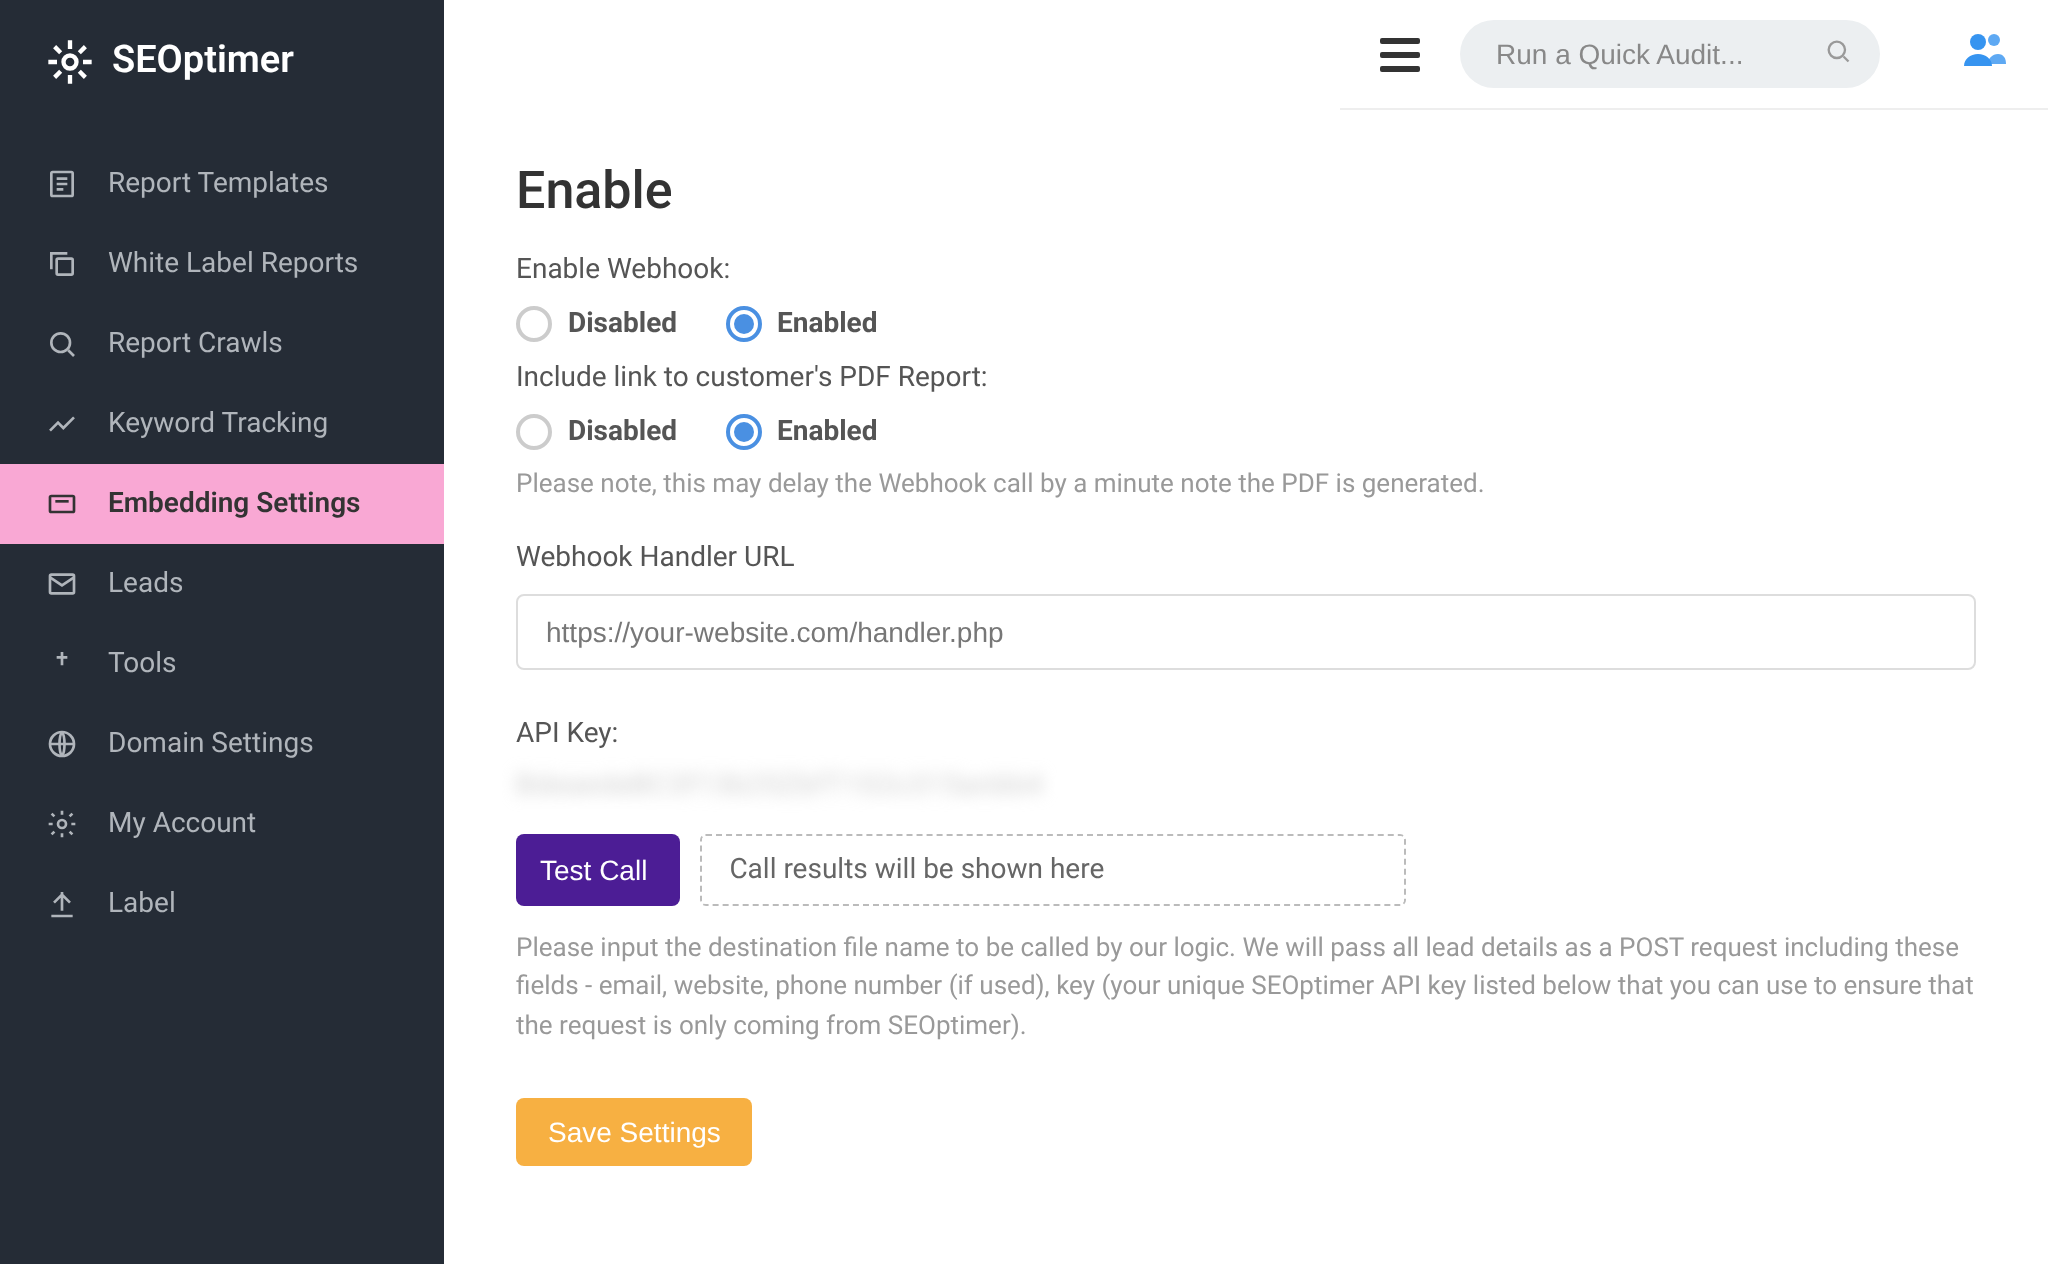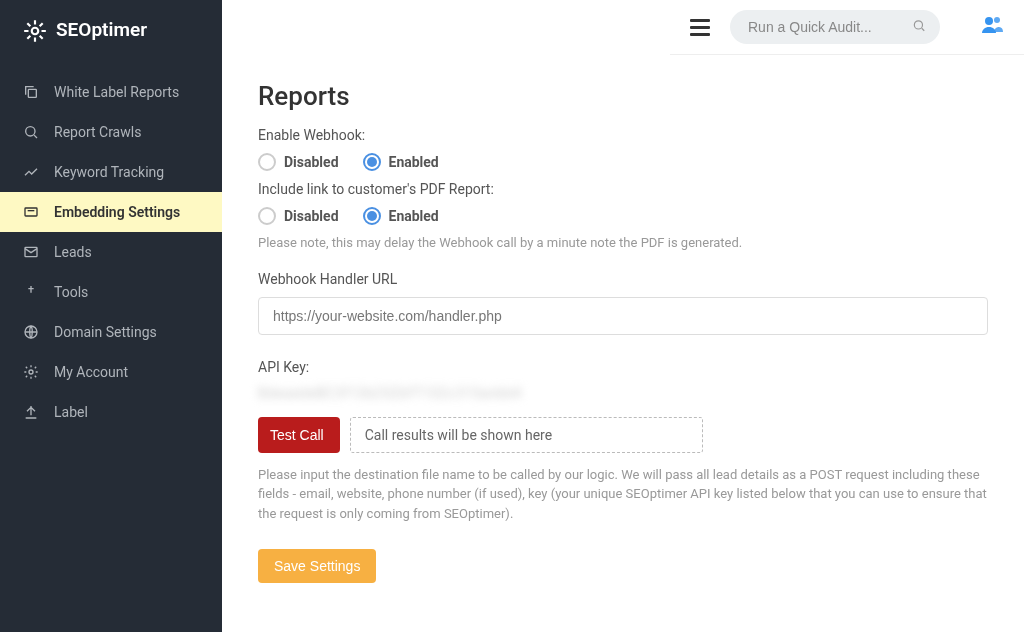--- a/index.html
+++ b/index.html
@@ -32,21 +32,21 @@
     .nav-item {
       display: flex;
       align-items: center;
       padding: 12px 22px;
       gap: 14px;
       font-size: 14px;
       cursor: pointer;
       color: #b0b5bb;
     }
     .nav-item.active {
-      background: #fef9c3;
+      background: #f9a8d4;
       color: #333;
       font-weight: 600;
       text-align: center;
     }
     .nav-item .nav-icon { width: 18px; display: flex; justify-content: center; }
     .nav-item .nav-icon svg { stroke: currentColor; }
     .main {
       flex: 1;
       background: #fff;
       display: flex;
@@ -179,21 +179,21 @@
     }
     .btn {
       padding: 9px 16px;
       border: none;
       border-radius: 4px;
       font-size: 14px;
       cursor: pointer;
       font-weight: 500;
     }
     .btn-blue {
-      background: #b91c1c;
+      background: #4c1d95;
       color: #fff;
       padding-left: 12px;
     }
     .btn-orange {
       background: #f7b042;
       color: #fff;
       margin-top: 8px;
     }
     .test-result {
       flex: 1;
@@ -215,20 +215,29 @@
         <path d="M12 2 L12 6 M12 18 L12 22 M4.9 4.9 L7.7 7.7 M16.3 16.3 L19.1 19.1 M2 12 L6 12 M18 12 L22 12 M4.9 19.1 L7.7 16.3 M16.3 7.7 L19.1 4.9"></path>
         <circle cx="12" cy="12" r="3"></circle>
       </svg>
     </span>
     <span class="logo-text">SEOptimer</span>
   </div>
   <nav class="nav">
     <div class="nav-item">
       <span class="nav-icon">
           <svg width="16" height="16" viewBox="0 0 24 24" fill="none" stroke="currentColor" stroke-width="2">
+            <rect x="4" y="3" width="16" height="18" rx="1"></rect>
+            <path d="M8 8h8M8 12h8M8 16h5"></path>
+          </svg>
+        </span>
+      <span>Report Templates</span>
+    </div>
+    <div class="nav-item">
+      <span class="nav-icon">
+          <svg width="16" height="16" viewBox="0 0 24 24" fill="none" stroke="currentColor" stroke-width="2">
             <rect x="8" y="8" width="12" height="12" rx="1"></rect>
             <path d="M4 16V4h12"></path>
           </svg>
         </span>
       <span>White Label Reports</span>
     </div>
     <div class="nav-item">
       <span class="nav-icon">
           <svg width="16" height="16" viewBox="0 0 24 24" fill="none" stroke="currentColor" stroke-width="2">
             <circle cx="11" cy="11" r="7"></circle>
@@ -321,21 +330,21 @@
       <svg width="24" height="24" viewBox="0 0 24 24" fill="#3694f0">
           <circle cx="9" cy="8" r="4"></circle>
           <path d="M2 20c0-3.3 3.1-6 7-6s7 2.7 7 6H2z"></path>
           <circle cx="17" cy="7" r="3" opacity="0.8"></circle>
           <path d="M14 19c0-2.8 2.2-5 5-5s4 2.2 4 5h-9z" opacity="0.8"></path>
         </svg>
     </div>
   </div>
 
   <div class="content">
-    <h1>Reports</h1>
+    <h1>Enable</h1>
 
     <div class="field-label">Enable Webhook:</div>
     <div class="radio-group">
       <label class="radio-option">
         <span class="radio"></span>
         <span>Disabled</span>
       </label>
       <label class="radio-option">
         <span class="radio checked"></span>
         <span>Enabled</span>

